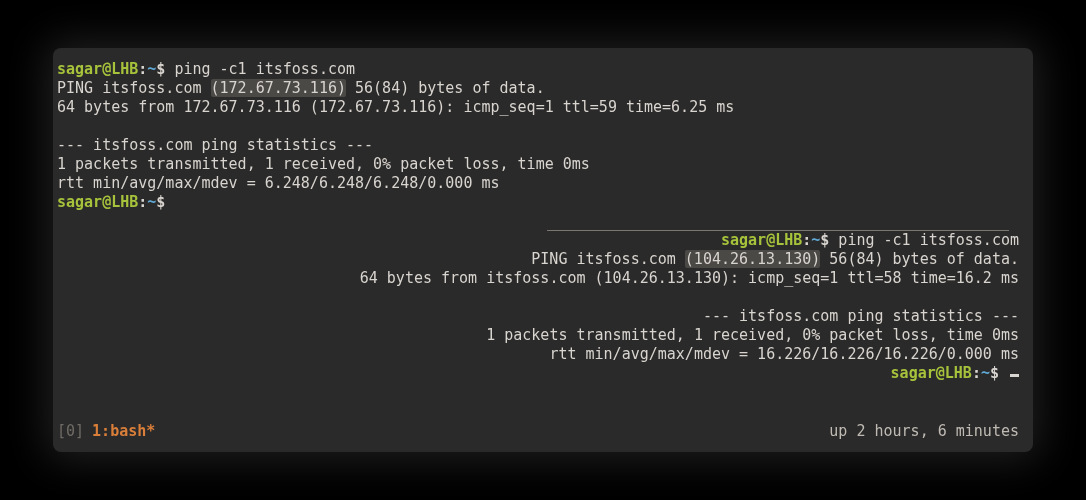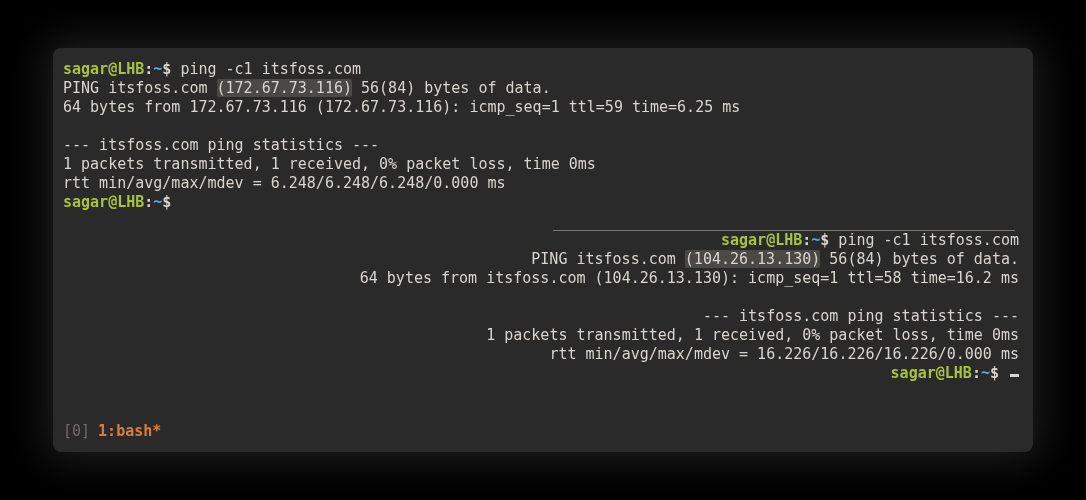--- a/index.html
+++ b/index.html
@@ -15,21 +15,21 @@
     justify-content: center;
     overflow: hidden;
   }
   .terminal-window {
     width: 980px;
     height: 404px;
     background: #2b2a2a;
     border-radius: 8px;
     box-shadow: 0 0 40px 8px rgba(255,255,255,0.12);
     position: relative;
-    padding: 12px 14px 8px 10px;
+    padding: 12px 14px 8px 4px;
     color: #d8d4cf;
     overflow: hidden;
   }
   .panes {
     height: 358px;
   }
   .pane {
     white-space: pre;
   }
   .pane-top { height: 170px; }
@@ -99,14 +99,17 @@
 <span>rtt min/avg/max/mdev = 16.226/16.226/16.226/0.000 ms</span>
 <span class="user">sagar</span><span class="at">@</span><span class="host">LHB</span><span class="colon">:</span><span class="tilde">~</span><span class="dollar">$</span><span> </span><span class="cursor"></span></div>
 
   </div>
 
   <div class="statusbar">
     <div class="sb-left">
       <span class="sb-idx">[0]</span>
       <span class="sb-win">1:bash*</span>
     </div>
+    <div class="sb-right">
+      <span>up 2 hours, 6 minutes</span>
+    </div>
   </div>
 </div>
 
 </body></html>

